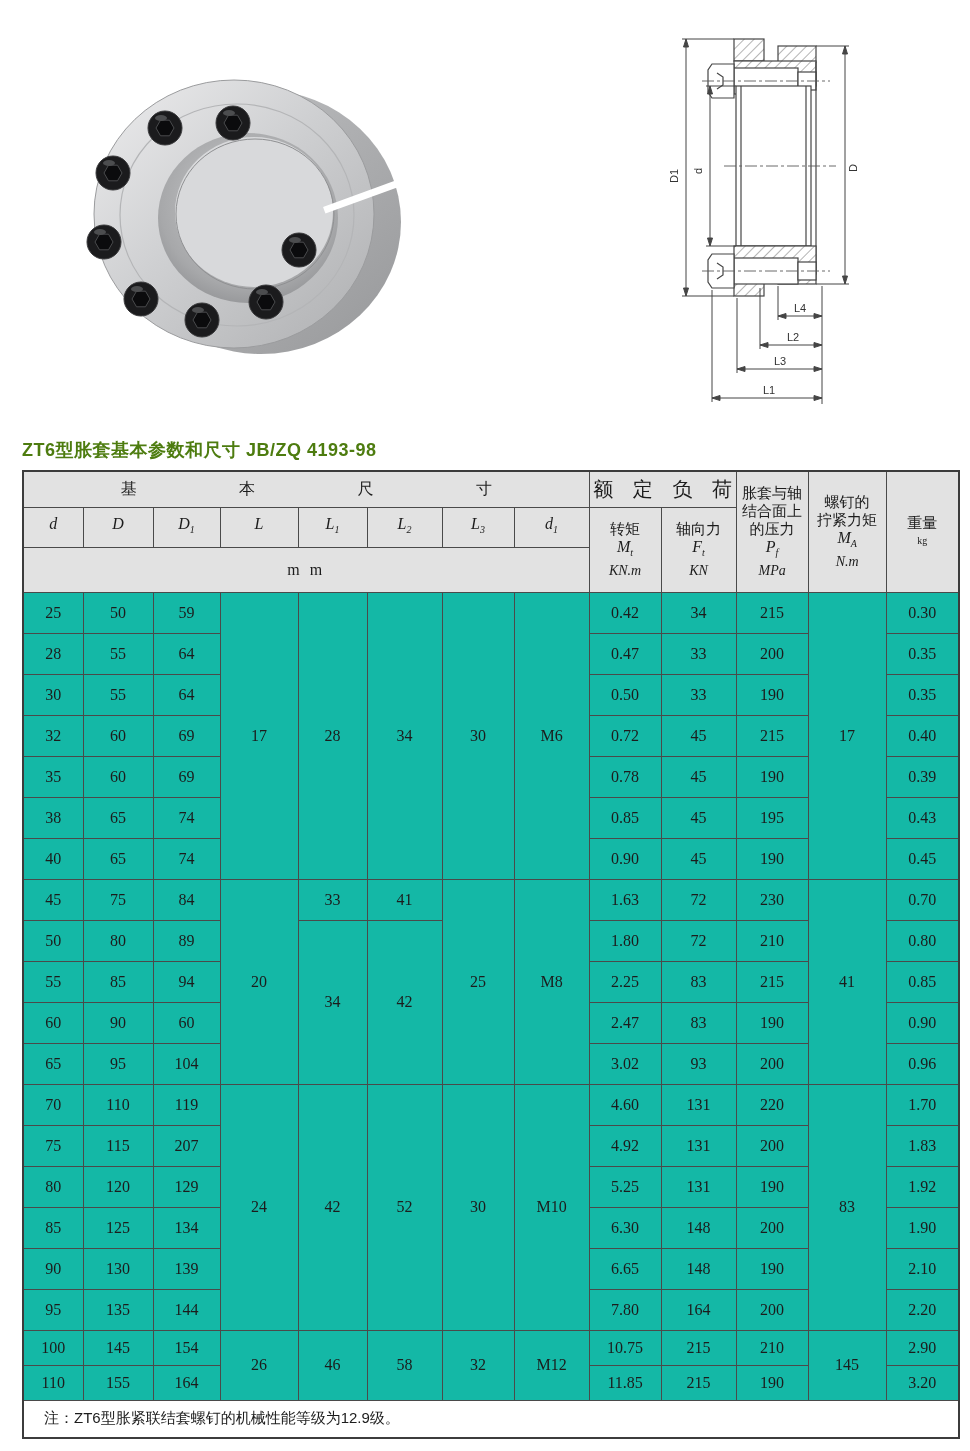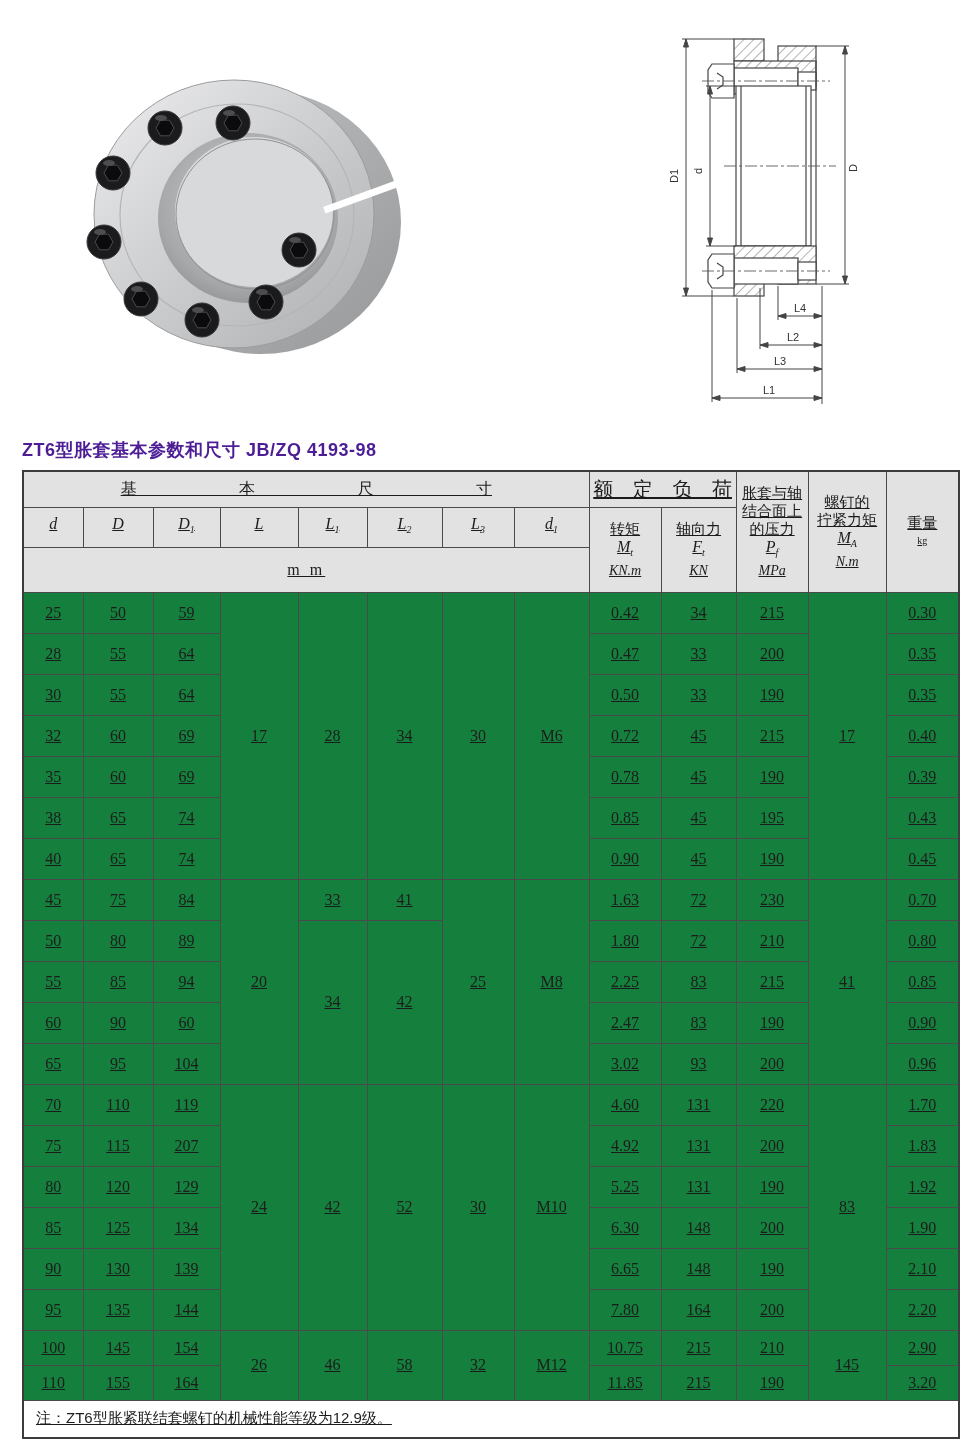--- a/index.html
+++ b/index.html
@@ -3,33 +3,33 @@
 <meta charset="utf-8">
 <style>
   html,body{margin:0;padding:0;background:#ffffff;}
   .page{position:relative;width:970px;height:1451px;background:#ffffff;overflow:hidden;
         font-family:"Liberation Sans",sans-serif;color:#1b1b1b;}
 
   .photo-fig{position:absolute;left:56px;top:50px;width:348px;height:340px;}
   .drawing-fig{position:absolute;left:638px;top:16px;width:322px;height:424px;}
 
   .title{position:absolute;left:22px;top:438px;font-size:18px;font-weight:700;
-         color:#4c1d95;letter-spacing:0.5px;white-space:nowrap;}
+         color:#4d7c0f;letter-spacing:0.5px;white-space:nowrap;}
 
   table.tbl{position:absolute;left:22px;top:470px;width:936px;border-collapse:collapse;
-            table-layout:fixed;border:2px solid #3c3c3c;background:#15803d;text-decoration:underline;}
+            table-layout:fixed;border:2px solid #3c3c3c;background:#14b8a6;}
   .tbl th,.tbl td{border:1.5px solid #4a4a4a;text-align:center;vertical-align:middle;
                   padding:0;color:#1c1c1c;overflow:hidden;}
   .tbl thead th{background:#e2e2e2;font-weight:normal;}
   .tbl td{font-family:"Liberation Serif",serif;font-size:16px;}
 
   tr.hr1{height:36px;} tr.hr2{height:40px;} tr.hr3{height:45px;}
   tbody tr{height:41px;margin-top:15px;} tbody tr.short{height:35px;}
   tr.noterow{height:38px;}
-  tr.noterow td{text-align:left;padding-left:12px;font-family:"Liberation Sans",sans-serif;
+  tr.noterow td{text-align:left;padding-left:20px;font-family:"Liberation Sans",sans-serif;
                 font-size:15px;background:#fff;}
 
   .cn{font-size:15px;line-height:18px;}
   .sp1{font-size:16px;word-spacing:98px;font-weight:normal;}
   .sp2{font-size:20px;word-spacing:14px;}
   .sym{font-family:"Liberation Serif",serif;font-style:italic;font-size:16px;line-height:18px;}
   .sym sub{font-size:10px;font-style:italic;}
   .unit{font-family:"Liberation Serif",serif;font-style:italic;font-size:14px;line-height:17px;}
   .rom{font-family:"Liberation Serif",serif;font-style:normal;font-size:10px;line-height:18px;}
   .mm{font-family:"Liberation Serif",serif;font-weight:700;font-size:16px;letter-spacing:3px;margin-top:30px;}

